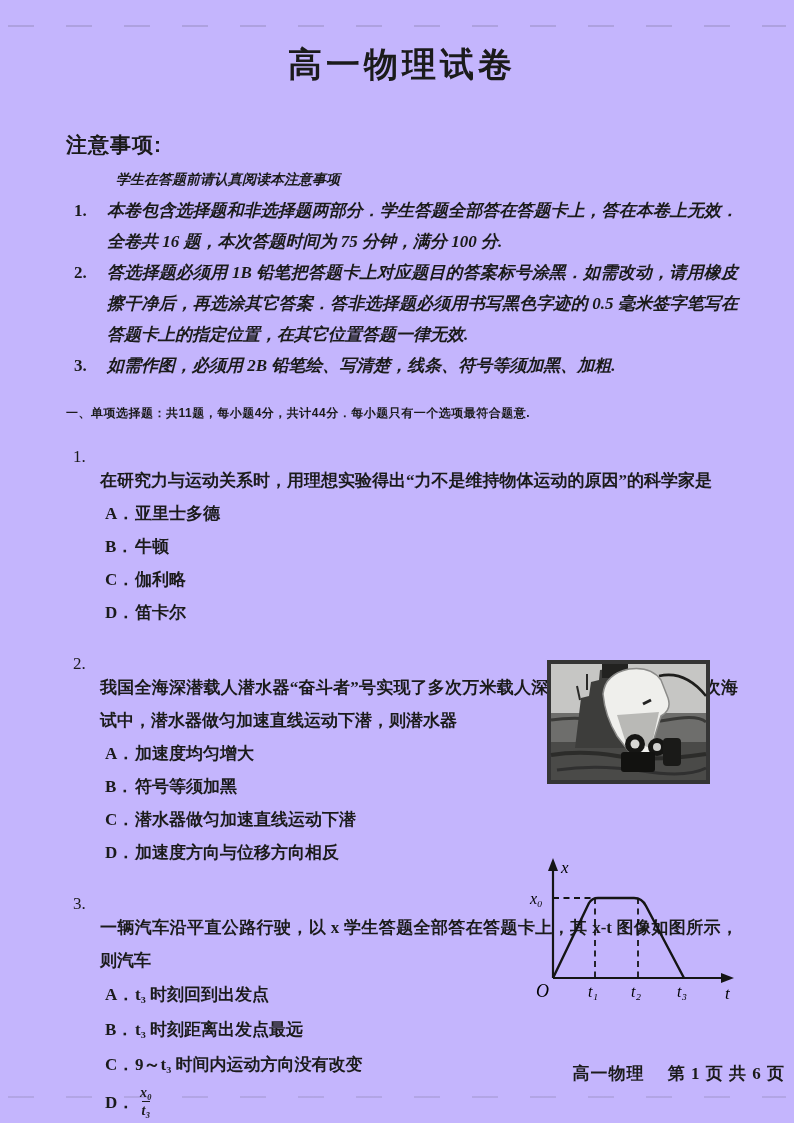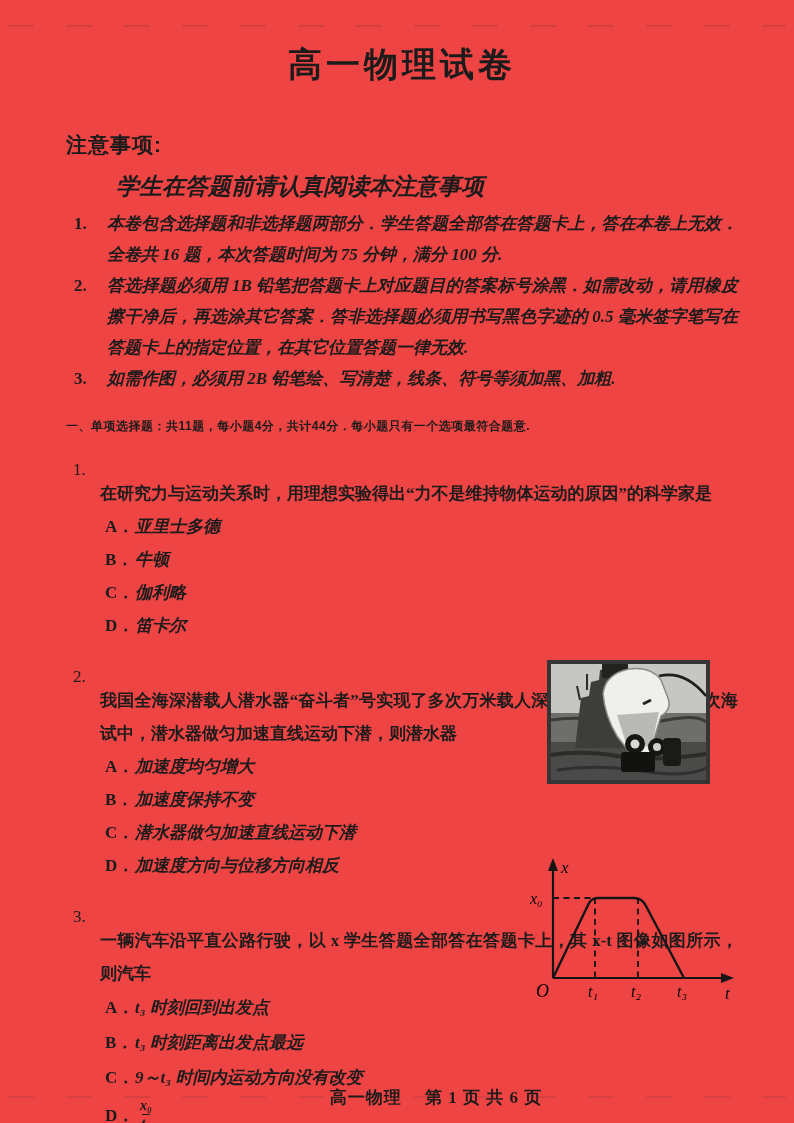--- a/index.html
+++ b/index.html
@@ -1,20 +1,20 @@
 <!DOCTYPE html>
 <html><head>
 <meta charset="utf-8">
 <style>
   html,body { margin:0; padding:0; background:#ffffff; }
   .page {
     position:relative;
     width:794px; height:1123px;
     margin:0 auto;
-    background:#ef4444;
+    background:#c4b5fd;
     color:#1b1b1b;
     font-family:"Liberation Serif","DejaVu Serif",serif;
     box-sizing:border-box;
     padding:44px 56px 0 66px;
     overflow:hidden;
   }
   .scan-line {
     position:absolute; left:8px; right:8px; height:2px;
     background:repeating-linear-gradient(90deg, rgba(40,40,40,.14) 0 26px, rgba(0,0,0,0) 26px 58px);
   }
@@ -29,21 +29,21 @@
   }
 
   .notice { margin-top:46px; }
   .notice-heading {
     font-family:"Liberation Sans","DejaVu Sans",sans-serif;
     font-size:21px; font-weight:bold; letter-spacing:1px;margin-top:23px;
   }
   .notice-preamble {
     margin:12px 0 6px 50px;
     font-style:italic; font-weight:600;
-    font-size:23px;
+    font-size:14px;
   }
   .notice-item {
     display:flex; line-height:31px;
     font-style:italic; font-weight:600; font-size:17px;
     text-align:justify;
   }
   .notice-num { flex:none; width:33px; padding-left:8px; font-style:normal; }
   .notice-text { flex:1; }
 
   .section-heading {
@@ -53,39 +53,39 @@
     letter-spacing:.5px;
   }
 
   .question { margin-top:18px; }
   .q-row { display:flex; }
   .q-num { flex:none; width:27px; padding-left:7px; font-size:17px; line-height:33px; }
   .q-stem { flex:1; font-size:17px; font-weight:600; line-height:33px; text-align:justify;margin-top:24px; }
   .options { margin-left:39px; }
   .opt { display:flex; line-height:33px; font-size:17px; font-weight:600; }
   .opt-label { flex:none; width:30px; }
-  .opt-text { flex:1;font-style:italic; }
+  .opt-text { flex:1; }
   .q2 .options { max-width:420px; }
   .q3 .opt { line-height:35px; }
   .opt.with-frac { align-items:center; margin-top:3px; }
   .frac {
     display:inline-flex; flex-direction:column; align-items:center;
     font-size:14px; font-style:italic; line-height:1.15;
     margin-left:5px; vertical-align:middle;
   }
   .frac-den { border-top:1.6px solid #1b1b1b; padding-top:1px; }
 
   .figure { position:absolute; }
   #fig-submarine { left:547px; top:660px; width:163px; height:124px; }
   #fig-graph { left:529px; top:854px; width:212px; height:164px; }
 
   .doc-footer {
-    position:absolute; top:1086px; left:0; width:100%;
+    position:absolute; top:1062px; left:0; width:100%;
     box-sizing:border-box; padding-left:78px;
-    text-align:center; font-size:17px; letter-spacing:1px; font-weight:600;
+    text-align:right; font-size:17px; letter-spacing:1px; font-weight:600;
   }
   .doc-footer span { margin:0 9px; }
 </style>
 </head>
 <body>
 
 <div class="page">
 
   <div class="scan-line top"></div>
   <div class="scan-line bottom"></div>
@@ -142,21 +142,21 @@
       <span class="q-num">2.</span>
       <span class="q-stem">我国全海深潜载人潜水器“奋斗者”号实现了多次万米载人深潜．如图所示，在某次海试中，潜水器做匀加速直线运动下潜，则潜水器</span>
     </div>
     <div class="options">
       <div class="opt">
         <span class="opt-label">A．</span>
         <span class="opt-text">加速度均匀增大</span>
       </div>
       <div class="opt">
         <span class="opt-label">B．</span>
-        <span class="opt-text">加速度保持不变</span>
+        <span class="opt-text">符号等须加黑</span>
       </div>
       <div class="opt">
         <span class="opt-label">C．</span>
         <span class="opt-text">潜水器做匀加速直线运动下潜</span>
       </div>
       <div class="opt">
         <span class="opt-label">D．</span>
         <span class="opt-text">加速度方向与位移方向相反</span>
       </div>
     </div>

